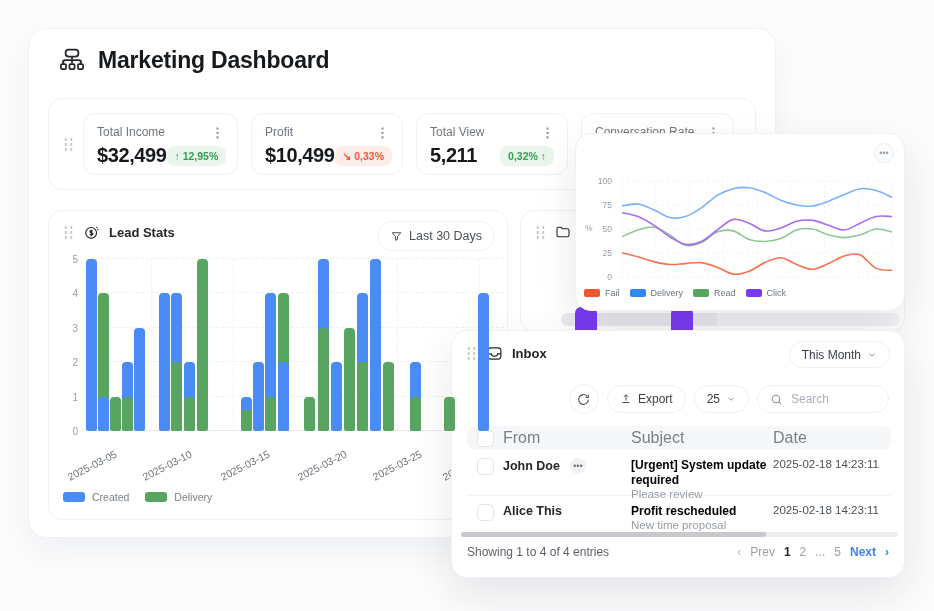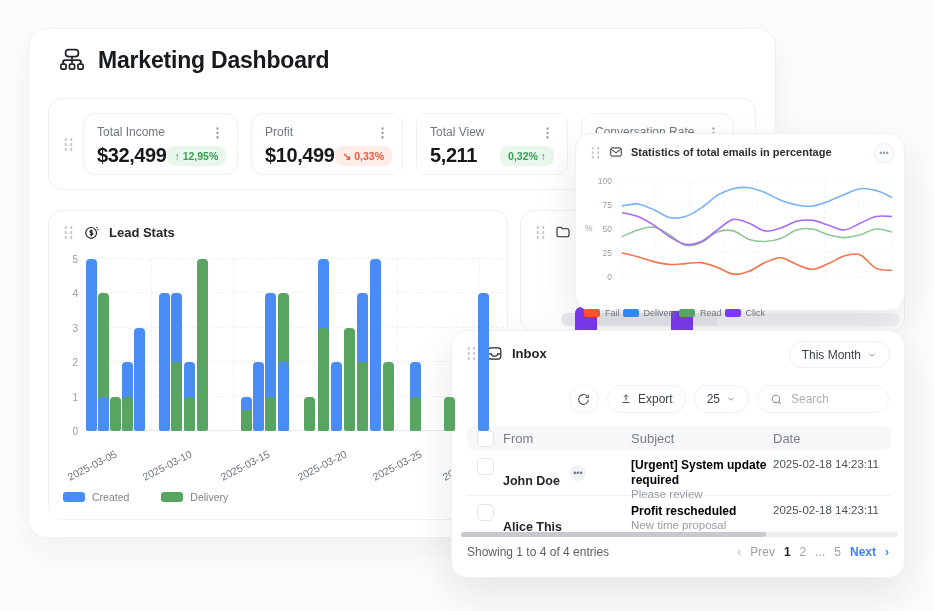--- a/index.html
+++ b/index.html
@@ -41,62 +41,62 @@
   .grid-h.base{border-top:1px solid #e8eaef;}
   .grid-v{position:absolute;top:0;bottom:0;width:0;border-left:1px dashed #f1f2f6;}
   .ytick{position:absolute;right:calc(100% + 8px);font-size:10px;color:#9aa0a8;transform:translateY(-50%);}
   .bar-slot{position:absolute;bottom:0;width:11px;height:100%;}
   .bar{position:absolute;bottom:0;left:0;width:11px;border-radius:4px 4px 2px 2px;}
   .bar.created{background:#4a8cf5;}
   .bar.converted{background:#57a560;}
   #lead-xlabels{position:absolute;left:37px;top:224px;width:418px;height:50px;}
   .xlab{position:absolute;width:92px;text-align:right;font-size:10.5px;color:#6f7680;
         transform:rotate(-27deg);transform-origin:100% 50%;}
-  #lead-legend{position:absolute;left:14px;top:280px;display:flex;align-items:center;gap:32px;}
+  #lead-legend{position:absolute;left:14px;top:280px;display:flex;align-items:center;gap:16px;}
   .lg-item{display:flex;align-items:center;gap:7px;font-size:10.5px;color:#7b8289;}
   .lg-sw{width:22px;height:10px;border-radius:3px;display:inline-block;}
   
   #folders-card{left:520px;top:210px;width:385px;height:122px;border-radius:14px;}
   #folders-strip{position:absolute;left:40px;right:4px;top:102px;height:13px;border-radius:7px;
                  background:linear-gradient(90deg,#e9eaee 0 46%,#f3f4f6 46%);}
   .hidden-bar{position:absolute;bottom:-2px;width:22px;background:#7c3bf3;border-radius:6px 6px 0 0;}
   
   #email-card{left:575px;top:133px;width:330px;height:178px;}
   #email-more{position:absolute;right:10px;top:9px;width:18px;height:18px;border:1px solid #ebedf1;border-radius:50%;
               color:#9aa0a8;font-size:9px;display:flex;align-items:center;justify-content:center;cursor:pointer;background:#fafbfc;}
   #email-title{font-size:11px;font-weight:700;color:#2a2e35;}
   #email-yaxis{position:absolute;left:0;top:0;width:40px;height:178px;}
   .eytick{position:absolute;right:4px;font-size:8.5px;color:#9aa0a8;transform:translateY(-50%);}
   #email-unit{position:absolute;left:9px;top:94px;font-size:8.5px;color:#9aa0a8;transform:translateY(-50%);}
   #email-svg{position:absolute;left:46px;top:47px;overflow:visible;}
-  #email-legend{position:absolute;left:8px;top:154px;display:flex;align-items:center;gap:3px;margin-top:20px;}
+  #email-legend{position:absolute;left:8px;top:154px;display:flex;align-items:center;gap:10px;}
   .elg{display:flex;align-items:center;gap:5px;font-size:9px;color:#6f7680;}
   .elg .lg-sw{width:16px;height:8px;border-radius:2px;}
   
   #inbox-card{left:451px;top:330px;width:454px;height:248px;}
   #inbox-title{font-size:13px;font-weight:700;color:#1d2026;}
   #inbox-month{position:absolute;right:14px;top:10px;height:27px;border-radius:14px;cursor:pointer;}
   #inbox-toolbar{position:absolute;right:15px;top:53px;display:flex;align-items:center;gap:8px;}
   #refresh-btn{width:28px;height:28px;border:1px solid #eef0f3;border-radius:50%;background:#fff;
                display:flex;align-items:center;justify-content:center;cursor:pointer;}
   #search-box{width:132px;justify-content:flex-start;cursor:text;}
   #search-box input{border:none;outline:none;width:90px;font-size:12px;color:#3c424b;background:transparent;
                     font-family:"Liberation Sans",sans-serif;}
   #search-box input::placeholder{color:#aab0ba;}
   #inbox-table{position:absolute;left:15px;top:95px;width:424px;}
   .t-head{display:flex;align-items:center;background:#f6f7f9;border-radius:8px;height:24px;
-          font-size:13px;color:#79808a;}
+          font-size:16px;color:#79808a;}
   .t-row{display:flex;align-items:flex-start;padding-top:8px;height:30px;border-bottom:1px solid #f1f2f4;}
   .t-row:last-child{border-bottom:none;}
   .col-check{flex:0 0 36px;display:flex;justify-content:center;align-items:center;}
   .col-from{flex:0 0 128px;display:flex;align-items:center;gap:10px;}
   .col-subject{flex:1 1 auto;}
   .col-date{flex:0 0 118px;}
   .checkbox{width:15px;height:15px;border:1.5px solid #e2e4e9;border-radius:5px;background:#fff;cursor:pointer;}
-  .from-name{font-size:12.5px;font-weight:700;color:#23262c;margin-top:16px;}
+  .from-name{font-size:12.5px;font-weight:700;color:#23262c;}
   .more-chip{width:16px;height:16px;border-radius:50%;background:#f1f2f4;color:#6b7280;font-size:9px;
              display:flex;align-items:center;justify-content:center;cursor:pointer;}
   .subj{font-size:12px;font-weight:700;color:#000000;line-height:1.25;}
   .prev{font-size:11.5px;color:#969ca6;margin-top:0;}
   .dateval{font-size:11.5px;color:#4a5058;}
   #inbox-scrollbar{position:absolute;left:9px;top:201px;width:437px;height:5px;background:#ededf0;border-radius:3px;}
   #inbox-thumb{position:absolute;left:0;top:0;width:305px;height:5px;background:#c7c9cf;border-radius:3px;cursor:grab;}
   #inbox-footer{position:absolute;left:15px;right:15px;top:214px;display:flex;justify-content:space-between;align-items:center;}
   #showing-text{font-size:12px;color:#5b616b;}
   #pagination{display:flex;align-items:center;gap:9px;font-size:12px;color:#9aa0a9;}
@@ -178,20 +178,28 @@
     <div class="card-header">
       <div class="dots"></div>
       <span>
         <svg class="ic" width="17" height="17" viewBox="0 0 22 22" fill="none" stroke="#23262c" stroke-width="1.5">
           <circle cx="10.5" cy="11.5" r="7"></circle>
           <path d="M12.6 9.2c-.5-.9-3.6-.9-3.6.7s3.8.9 3.8 2.6-3.3 1.6-3.9.6M10.8 7.3v8.4"></path>
           <path d="M17.5 3.5l.9 1.6M20 6.8l-1.6.5"></path>
         </svg>
       </span>
       <span class="card-title">Lead Stats</span>
+    </div>
+    <div id="lead-filter" class="pill">
+      <span>
+        <svg class="ic" width="13" height="13" viewBox="0 0 24 24" fill="none" stroke="#4a5058" stroke-width="1.8">
+          <path d="M4 5h16l-6.2 7v5.5L10.2 19v-7z"></path>
+        </svg>
+      </span>
+      <span>Last 30 Days</span>
     </div>
     <div id="lead-plot">
         <div class="grid-h base" style="bottom: 0px;"></div>
         <span class="ytick" style="bottom: 0px; transform: translateY(50%);">0</span>
         <div class="grid-h" style="bottom: 34.4px;"></div>
         <span class="ytick" style="bottom: 34.4px; transform: translateY(50%);">1</span>
         <div class="grid-h" style="bottom: 68.8px;"></div>
         <span class="ytick" style="bottom: 68.8px; transform: translateY(50%);">2</span>
         <div class="grid-h" style="bottom: 103.2px;"></div>
         <span class="ytick" style="bottom: 103.2px; transform: translateY(50%);">3</span>
@@ -313,30 +321,20 @@
         </svg>
       </span>
       <span class="card-title">Fo</span>
     </div>
     <div id="folders-strip"></div>
     <div class="hidden-bar" style="left:54px;height:26px;"></div>
     <div class="hidden-bar" style="left:150px;height:26px;"></div>
   </div>
 
   <div id="email-card" class="card shadow-float">
-    <div class="card-header" style="top:11px;gap:8px;">
-      <div class="dots" style="height:13px;background-size:5.5px 4.5px;"></div>
-      <span>
-        <svg class="ic" width="14" height="14" viewBox="0 0 24 24" fill="none" stroke="#23262c" stroke-width="1.7">
-          <rect x="3" y="5" width="18" height="14" rx="2.5"></rect>
-          <path d="m4 7.5 8 5.8 8-5.8"></path>
-        </svg>
-      </span>
-      <span id="email-title">Statistics of total emails in percentage</span>
-    </div>
     <div id="email-more">•••</div>
     <div id="email-yaxis">
         <span class="eytick" style="top: 47px;">100</span>
         <span class="eytick" style="top: 71px;">75</span>
         <span class="eytick" style="top: 95px;">50</span>
         <span class="eytick" style="top: 119px;">25</span>
         <span class="eytick" style="top: 143px;">0</span>
       </div>
     <span id="email-unit">%</span>
     <svg id="email-svg" width="270" height="96">

